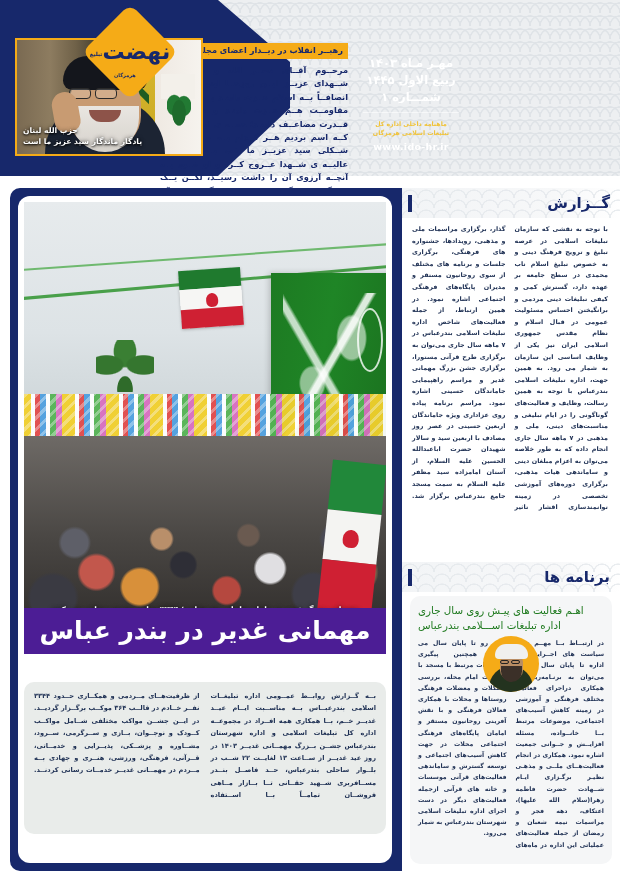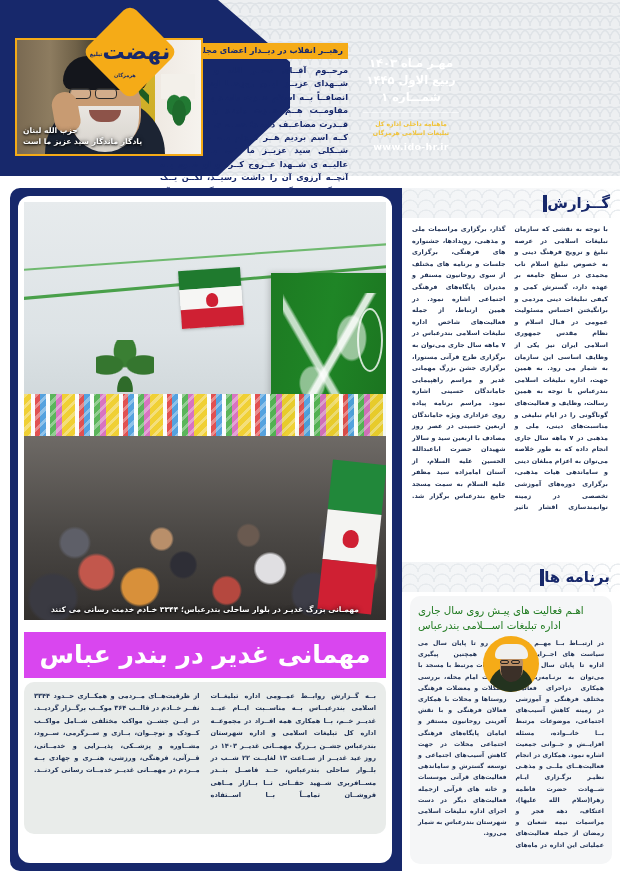--- a/index.html
+++ b/index.html
@@ -265,21 +265,21 @@
     position: absolute;
     right: 0; top: 0;
     width: 218px; height: 689px;
     background: #ffffff;
   }
   .sec-head {
     position: relative;
     height: 30px;
     display: flex;
     align-items: center;
-    justify-content: flex-start;
+    justify-content: space-between;
     padding-right: 10px;
     background:
       linear-gradient(90deg,#f2f4f6 0%, #f7f8f9 70%, #ffffff 100%);
     overflow: hidden;
   }
   .sec-head-pattern {
     position: absolute; inset: 0;
     background-image:
       radial-gradient(circle at 50% 100%, transparent 7px, #e3e7eb 7.5px, #e3e7eb 8.3px, transparent 8.8px);
     background-size: 16px 10px;
@@ -507,23 +507,23 @@
     font-size: 7.6px;
     font-weight: bold;
     color: #ffffff;
     line-height: 12px;
     text-shadow: 0 1px 2px rgba(0,0,0,.95), 0 0 5px rgba(0,0,0,.85);
     padding: 2px 4px;
   }
 
   .headline-bar {
     position: absolute;
-    left: 6px; top: 436px;
+    left: 6px; top: 412px;
     width: 362px; height: 46px;
-    background: #d946ef;
+    background: #4c1d95;
     display: flex;
     align-items: center;
     justify-content: center;
     direction: rtl;
   }
   .headline-bar span {
     color: #ffffff;
     font-size: 25px;
     font-weight: bold;
     letter-spacing: .4px;

